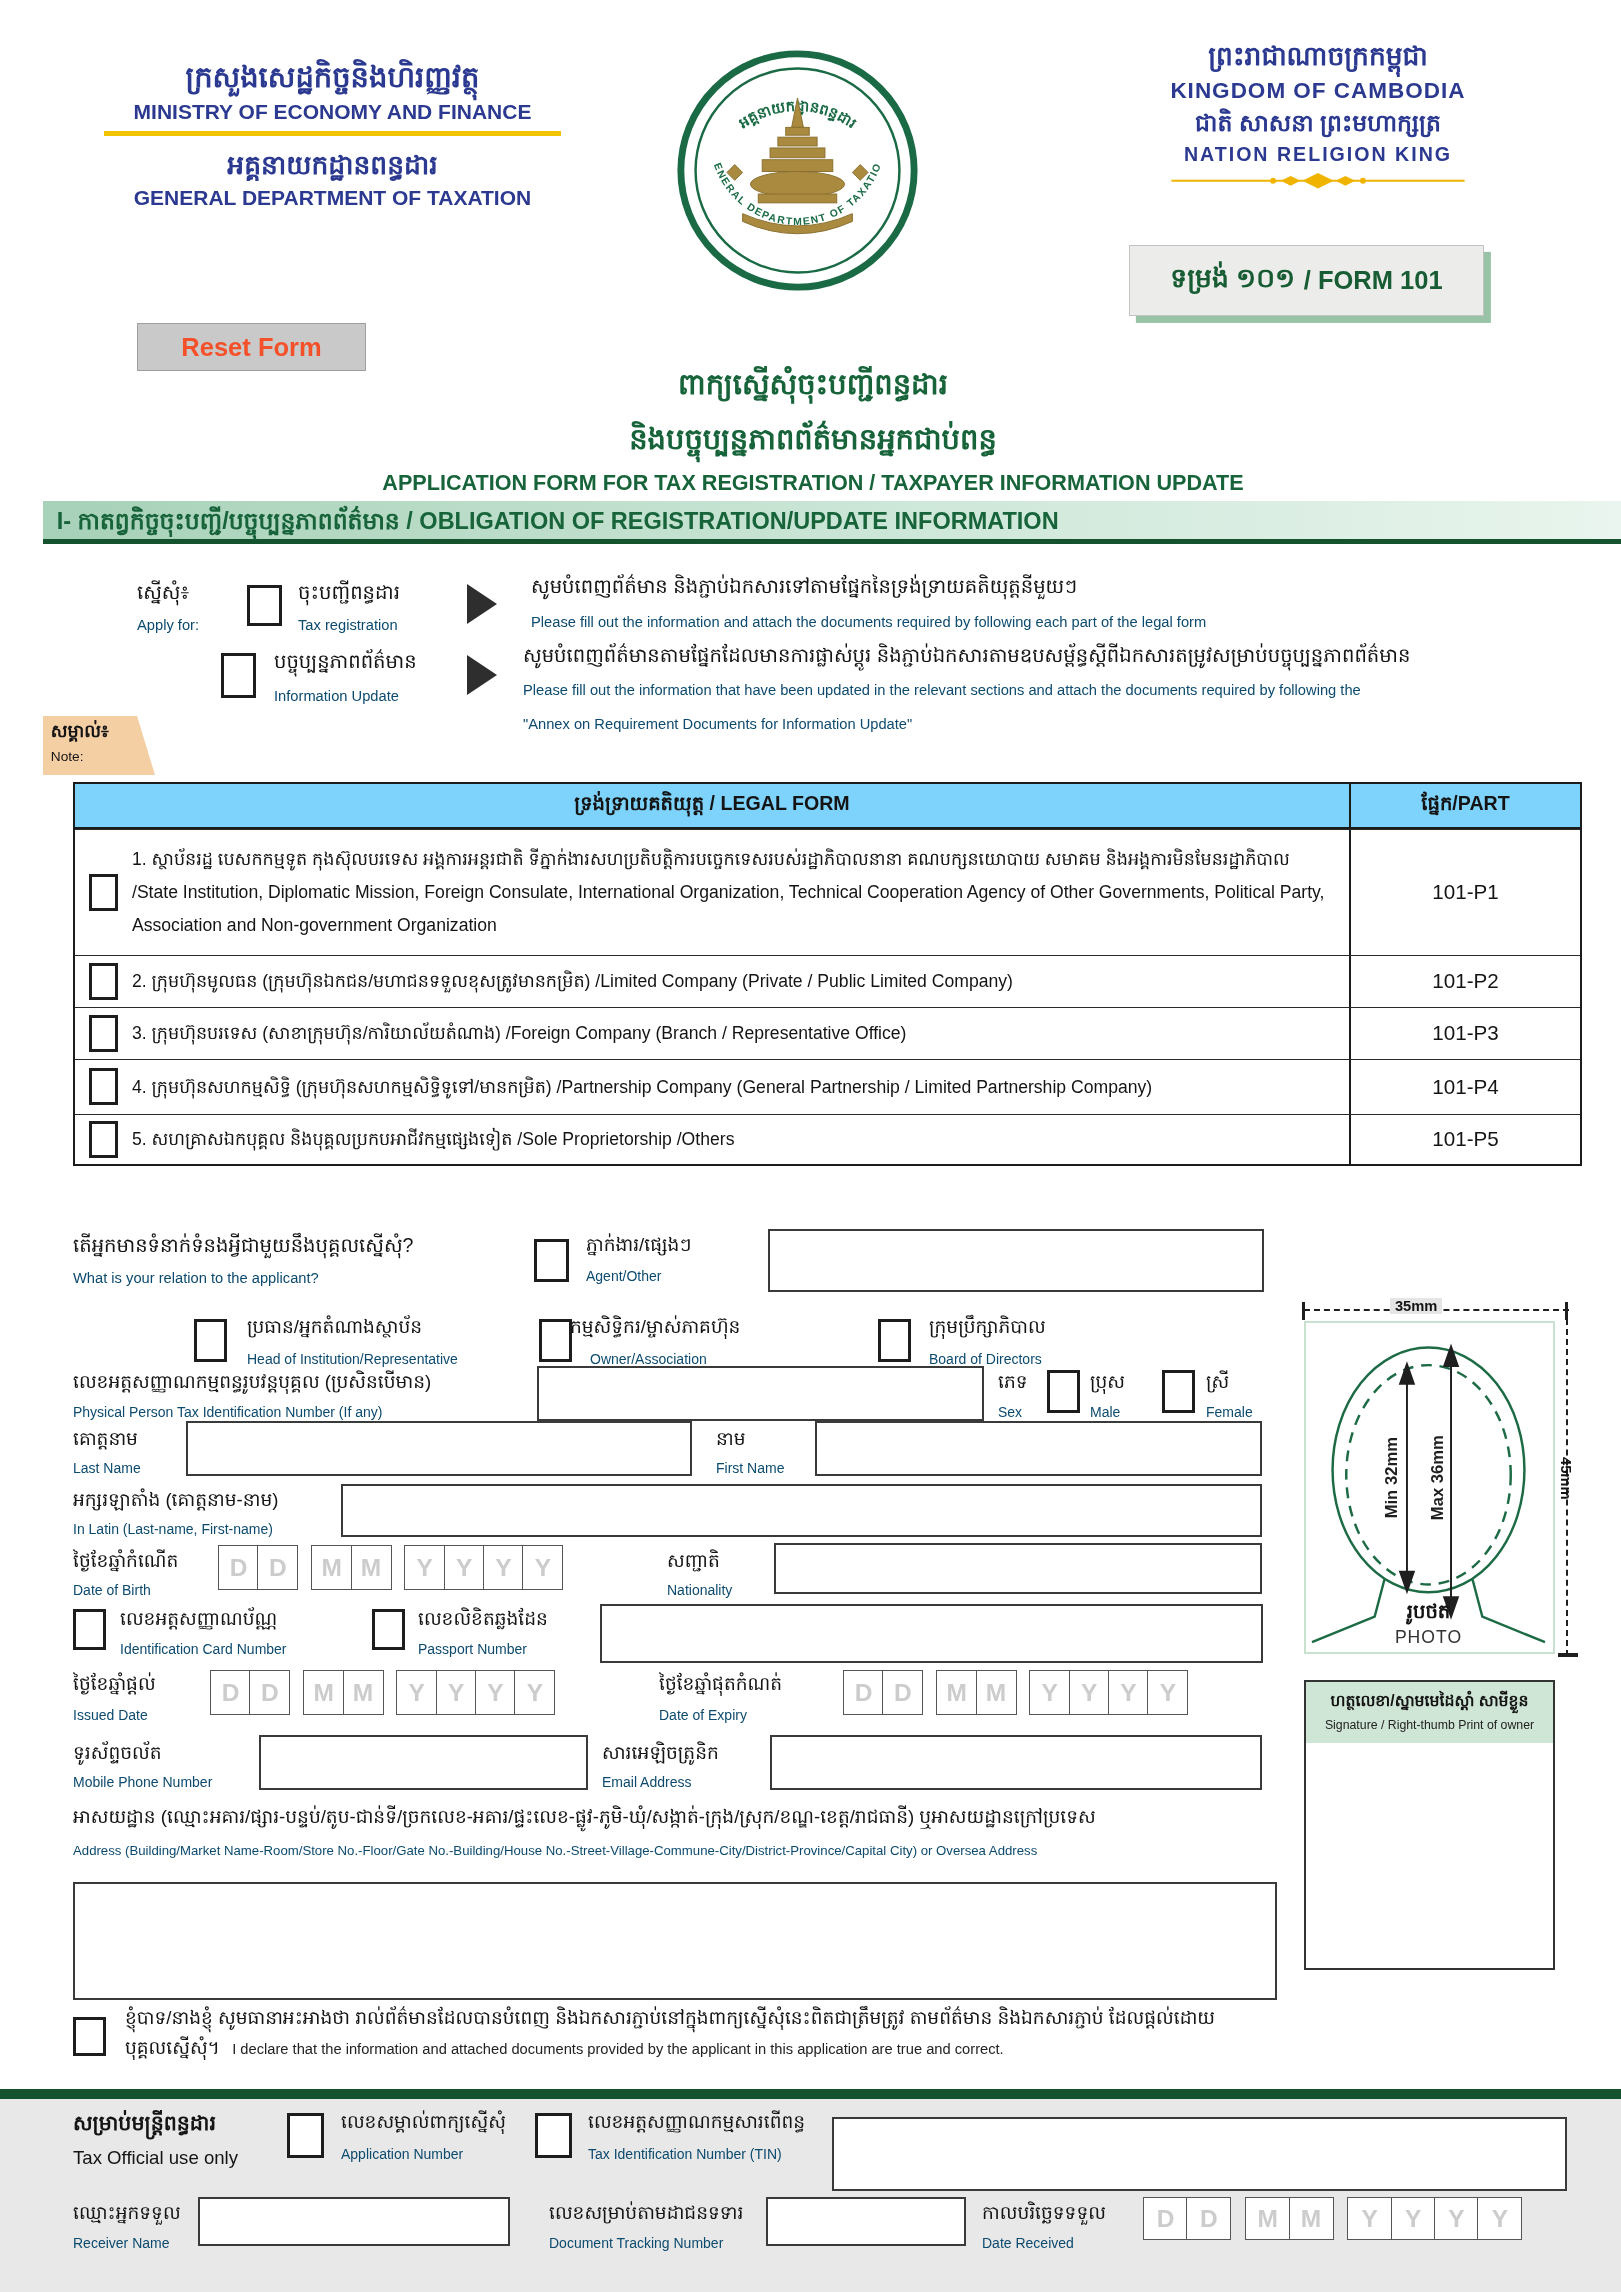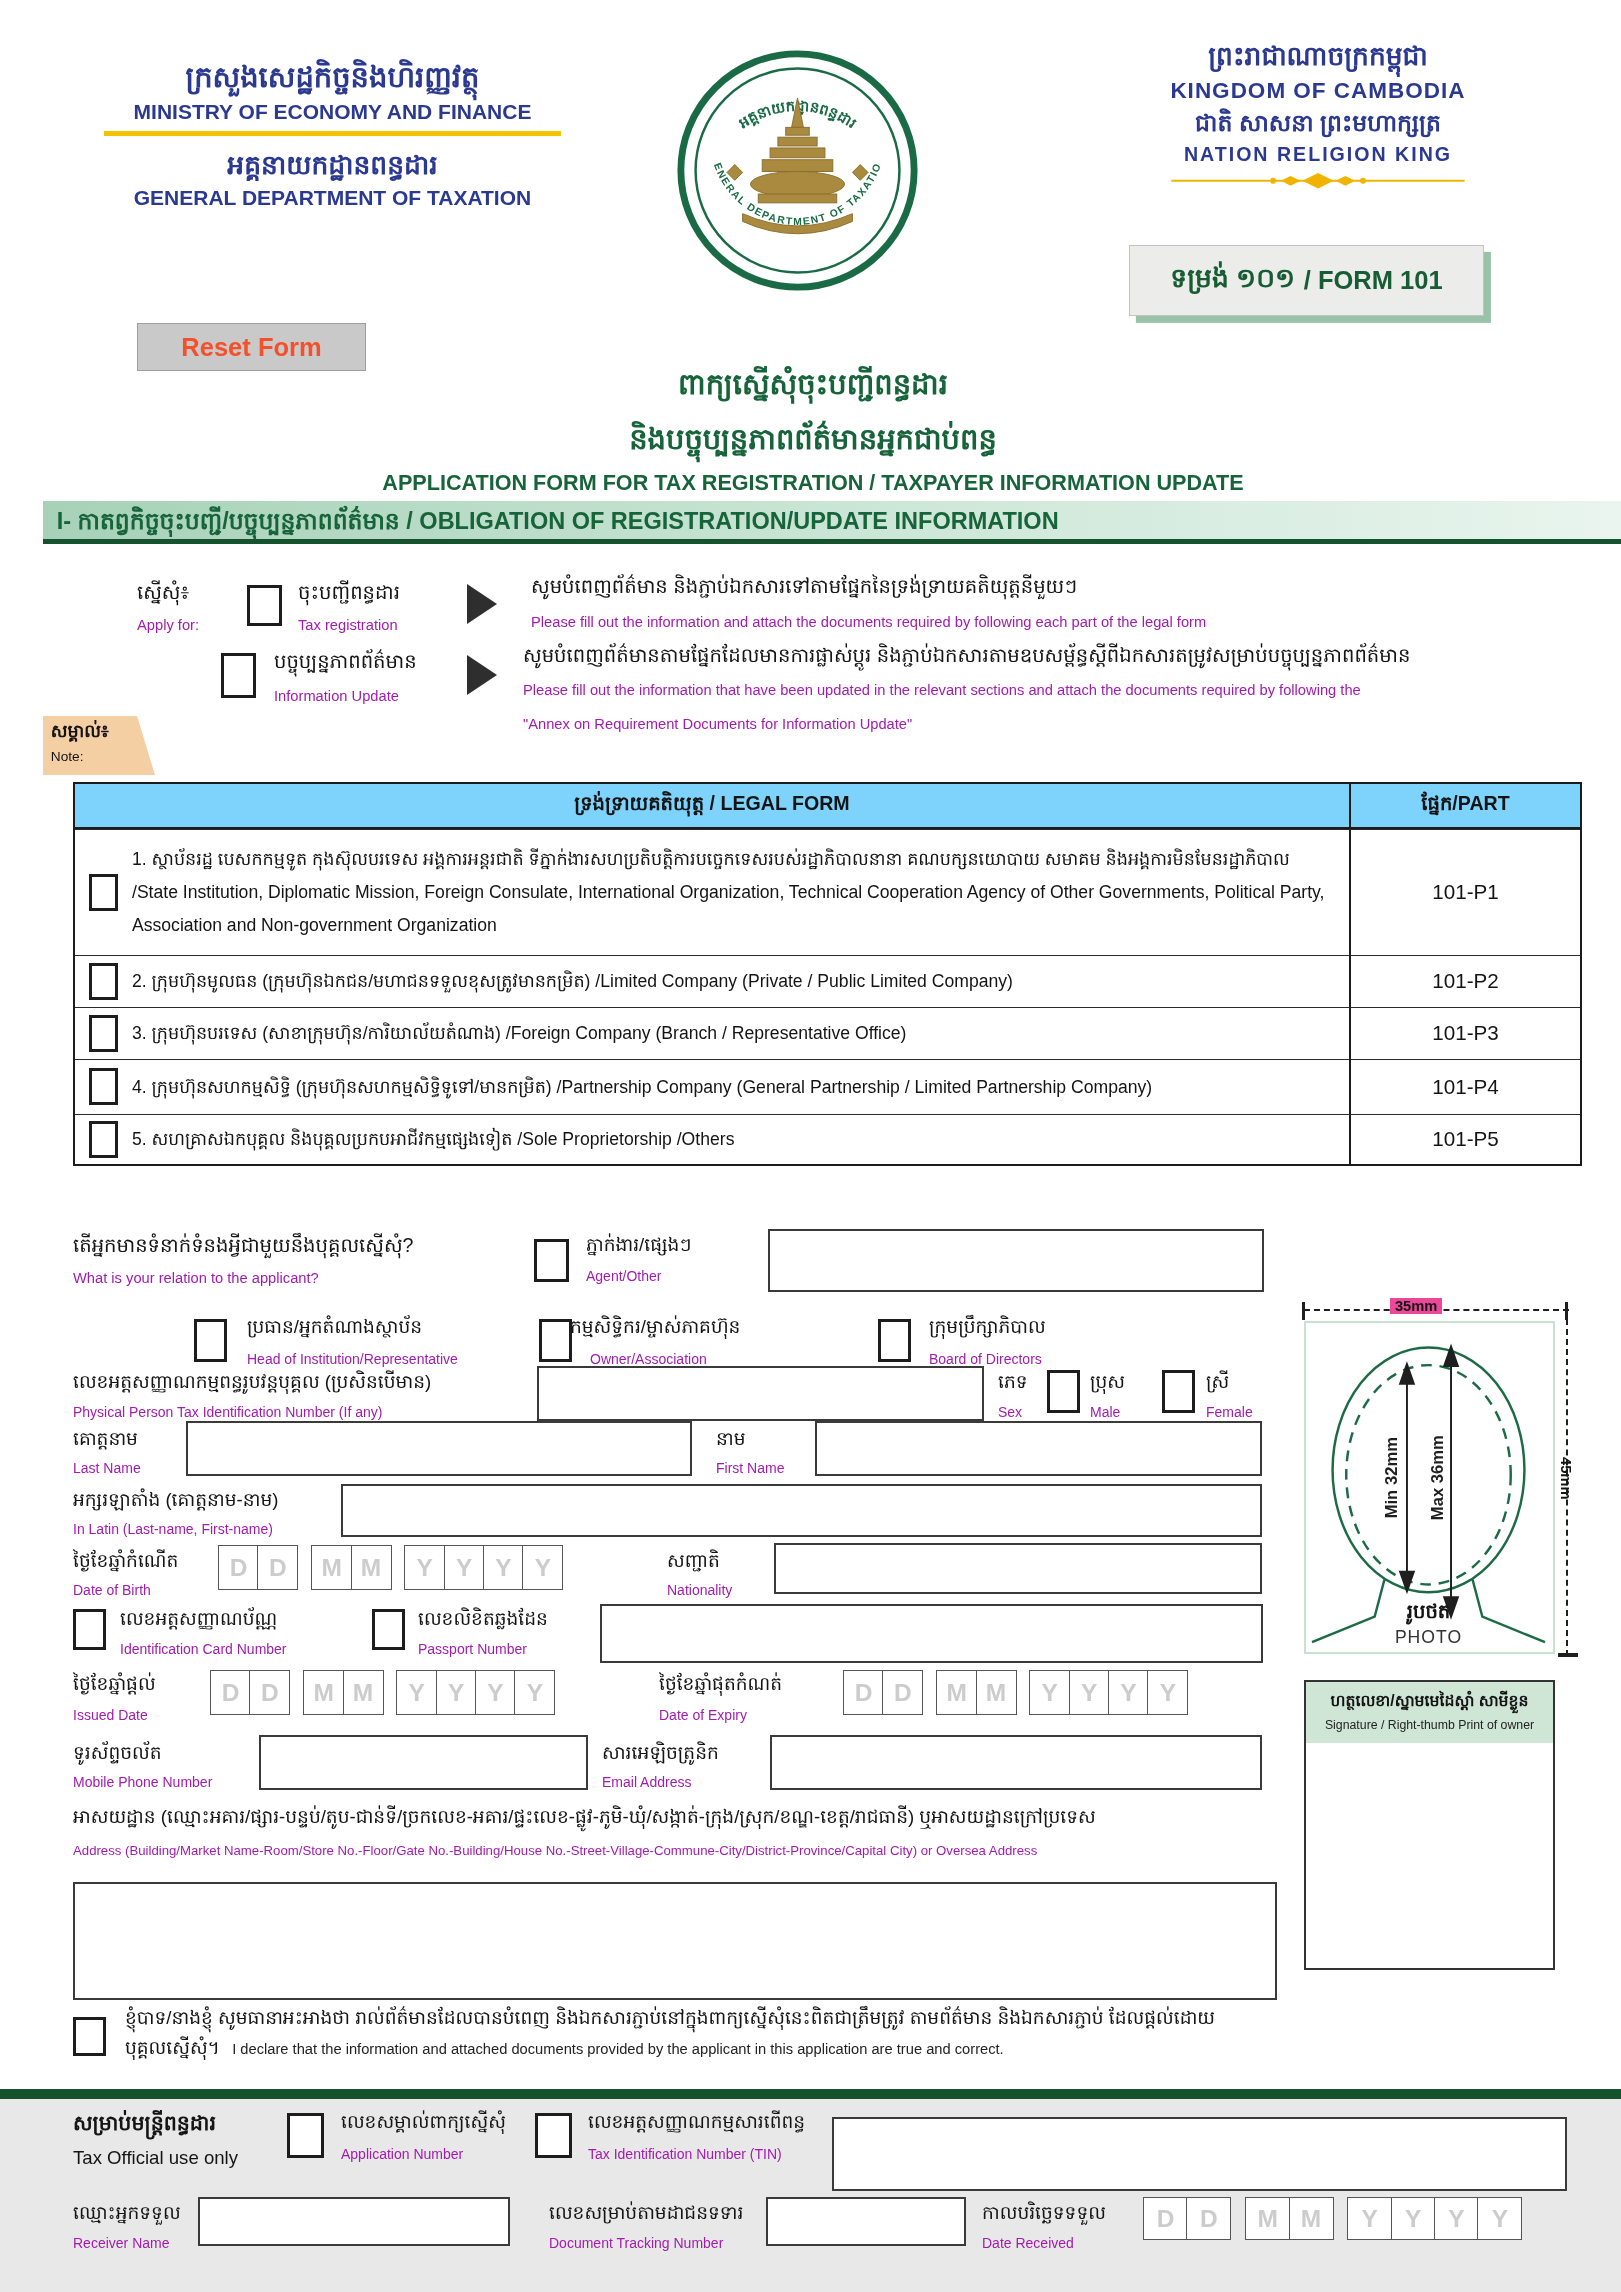--- a/index.html
+++ b/index.html
@@ -6,21 +6,21 @@
   .page{position:relative;width:1621px;height:2293px;background:#ffffff;overflow:hidden;
         font-family:"Liberation Sans",sans-serif;color:#141414;}
   .abs{position:absolute;}
   .nw{white-space:nowrap;}
   .blue{color:#2b3990;}
   .green{color:#17643a;}
   .b{font-weight:bold;}
   .cbx{position:absolute;background:#fff;border:3.9px solid #1d1d1d;box-sizing:border-box;}
   .inp{position:absolute;background:#fff;border:2px solid #3a3a3a;box-sizing:border-box;}
   .lkm{position:absolute;font-size:18.6px;color:#141414;white-space:nowrap;}
-  .len{position:absolute;font-size:14px;color:#a21caf;white-space:nowrap;}
+  .len{position:absolute;font-size:14px;color:#0c4a6e;white-space:nowrap;}
   .arrow{position:absolute;width:0;height:0;border-top:20.6px solid transparent;
          border-bottom:20.6px solid transparent;border-left:30px solid #2e2e2e;}
   .secbar{position:absolute;left:43px;width:1578px;height:43px;box-sizing:border-box;
           background:linear-gradient(90deg,#a7d1b8 0%,#cde7d8 55%,#e9f5ee 100%);
           border-bottom:5.9px solid #14532e;color:#17643a;font-weight:bold;font-size:23.5px;
           line-height:41px;padding-left:13.7px;white-space:nowrap;}
   .dgrp{position:absolute;display:flex;gap:12.7px;}
   .dcells{display:flex;}
   .dc{width:41px;height:45px;background:#fff;border:1.6px solid #555;margin-left:-1.6px;
       display:flex;align-items:center;justify-content:center;font-size:24.5px;font-weight:bold;
@@ -298,21 +298,21 @@
   <div class="len" style="left:602px;top:1774px;">Email Address</div>
   <div class="inp" style="left:770px;top:1735px;width:492px;height:55px;"></div>
 
   <div class="lkm" style="left:73px;top:1805px;font-size:18.6px;">អាសយដ្ឋាន (ឈ្មោះអគារ/ផ្សារ-បន្ទប់/តូប-ជាន់ទី/ច្រកលេខ-អគារ/ផ្ទះលេខ-ផ្លូវ-ភូមិ-ឃុំ/សង្កាត់-ក្រុង/ស្រុក/ខណ្ឌ-ខេត្ត/រាជធានី) ឬអាសយដ្ឋានក្រៅប្រទេស</div>
   <div class="len" style="left:73px;top:1843px;font-size:13.2px;">Address (Building/Market Name-Room/Store No.-Floor/Gate No.-Building/House No.-Street-Village-Commune-City/District-Province/Capital City) or Oversea Address</div>
   <div class="inp" style="left:73px;top:1882px;width:1204px;height:118px;"></div>
 
   <div class="abs" style="left:1304px;top:1309px;width:265px;border-top:2.9px dashed #1f1f1f;"></div>
   <div class="abs" style="left:1302px;top:1302px;width:2.9px;height:17.6px;background:#1f1f1f;"></div>
   <div class="abs" style="left:1565px;top:1302px;width:2.9px;height:17.6px;background:#1f1f1f;"></div>
-  <div class="abs b nw" style="left:1390px;top:1298px;font-size:14.7px;background:#ec4899;padding:0 4.9px;">35mm</div>
+  <div class="abs b nw" style="left:1390px;top:1298px;font-size:14.7px;background:#e5e5e5;padding:0 4.9px;">35mm</div>
   <div class="abs" style="left:1566px;top:1319px;height:337px;border-left:2.9px dashed #1f1f1f;"></div>
   <div class="abs" style="left:1558px;top:1653px;width:19.6px;height:3.9px;background:#1f1f1f;"></div>
   <div class="abs b nw" style="left:1574px;top:1457px;font-size:14.7px;transform:rotate(90deg);transform-origin:left top;">45mm</div>
 
   <div class="abs" style="left:1304px;top:1321px;width:251px;height:333px;background:#fff;border:2.9px solid #c9e2cf;box-sizing:border-box;">
     <svg width="245" height="327" viewBox="0 0 250 334">
       <ellipse cx="125" cy="150" rx="98" ry="125" fill="none" stroke="#1c6b45" stroke-width="2.5"></ellipse>
       <ellipse cx="125" cy="155" rx="84" ry="112" fill="none" stroke="#1c6b45" stroke-width="2.5" stroke-dasharray="11 8"></ellipse>
       <g stroke="#1f1f1f" stroke-width="2" fill="#1f1f1f">
         <line x1="103" y1="58" x2="103" y2="258"></line>

